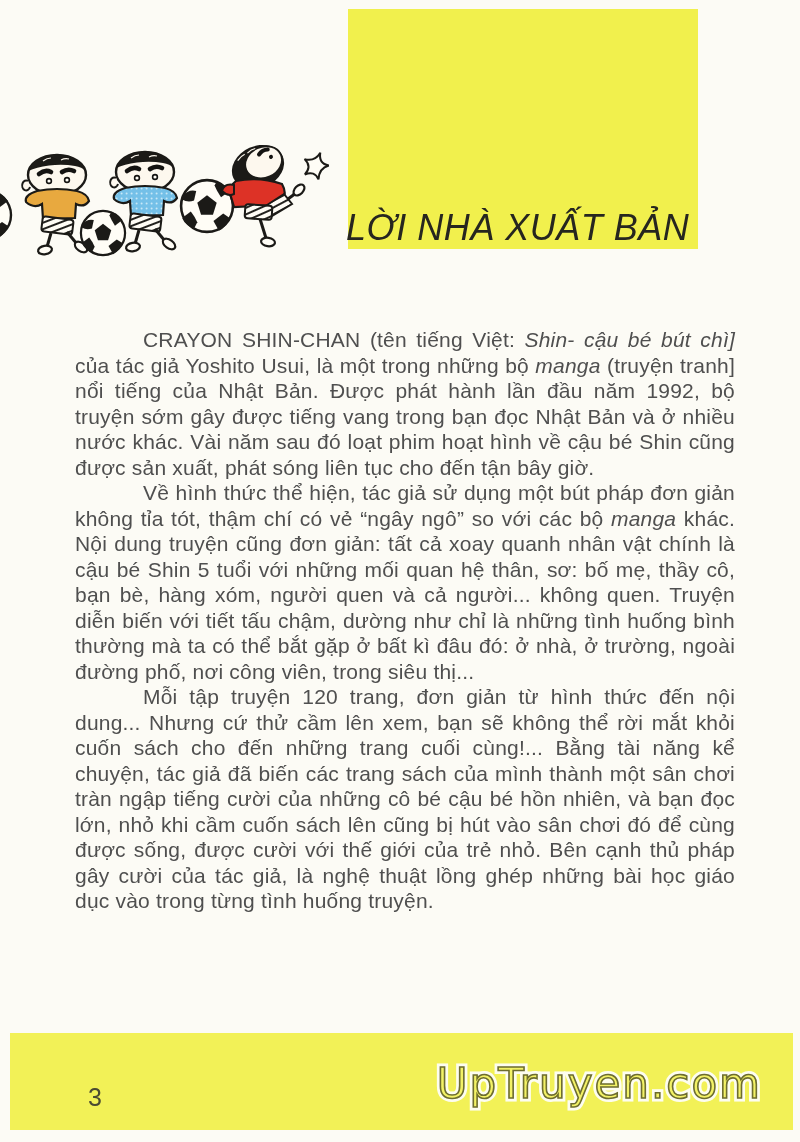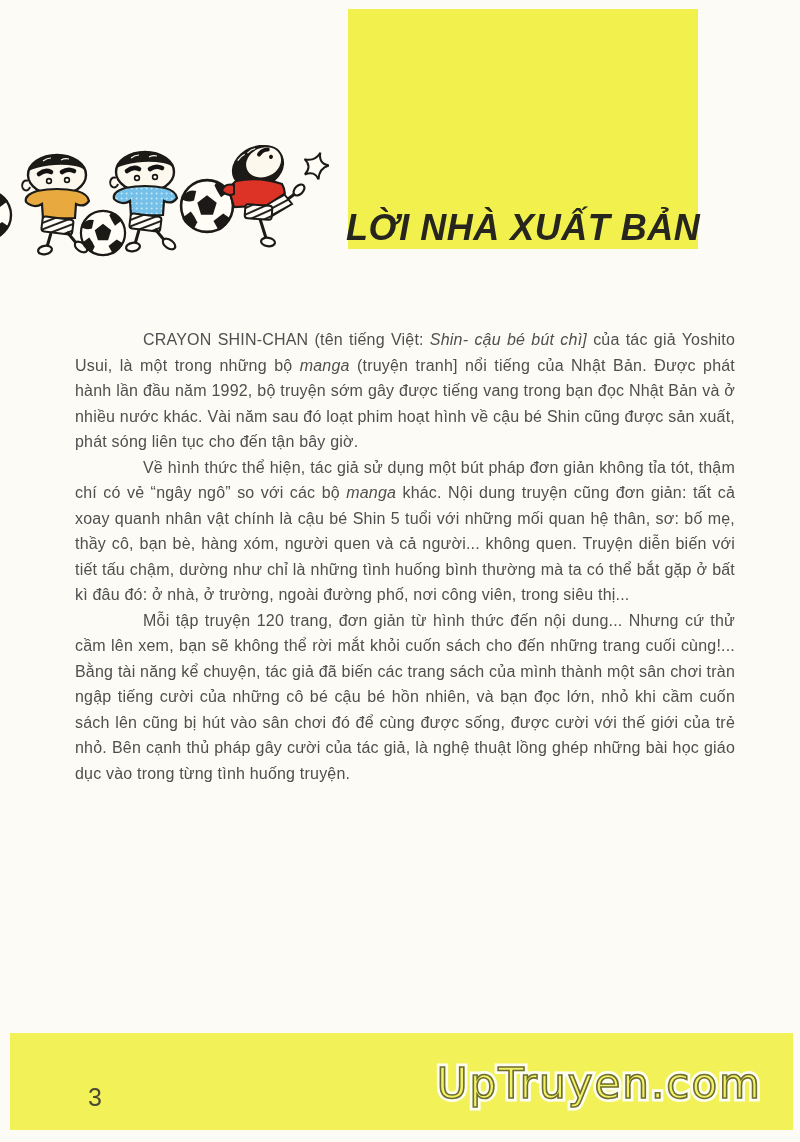--- a/index.html
+++ b/index.html
@@ -11,33 +11,33 @@
     font-family:"Liberation Sans", sans-serif;
   }
   .title-banner{
     position:absolute;left:348px;top:9px;width:350px;height:240px;
     background:#f1f04d;
   }
   .page-title{
     position:absolute;left:346px;top:208px;width:354px;
     margin:0;
     font-family:"Liberation Sans", sans-serif;
-    font-weight:bold;font-style:italic;
+    font-weight:normal;font-style:italic;
     font-size:36px;line-height:40px;
     letter-spacing:0.5px;
     color:#26261f;
     white-space:nowrap;
   }
   .illustration{
     position:absolute;left:0;top:143px;width:340px;height:125px;
     overflow:hidden;
   }
   .body-text{
     position:absolute;left:75px;top:327px;width:660px;
-    font-size:16px;line-height:25.5px;
+    font-size:21px;line-height:25.5px;
     color:#4f4f4f;
     text-align:justify;
     letter-spacing:0.2px;
   }
   .body-text p{margin:0;text-indent:68px;}
   .body-text em{font-style:italic;}
   .footer-bar{
     position:absolute;left:10px;top:1033px;width:783px;height:97px;
     background:#f2f157;
   }

